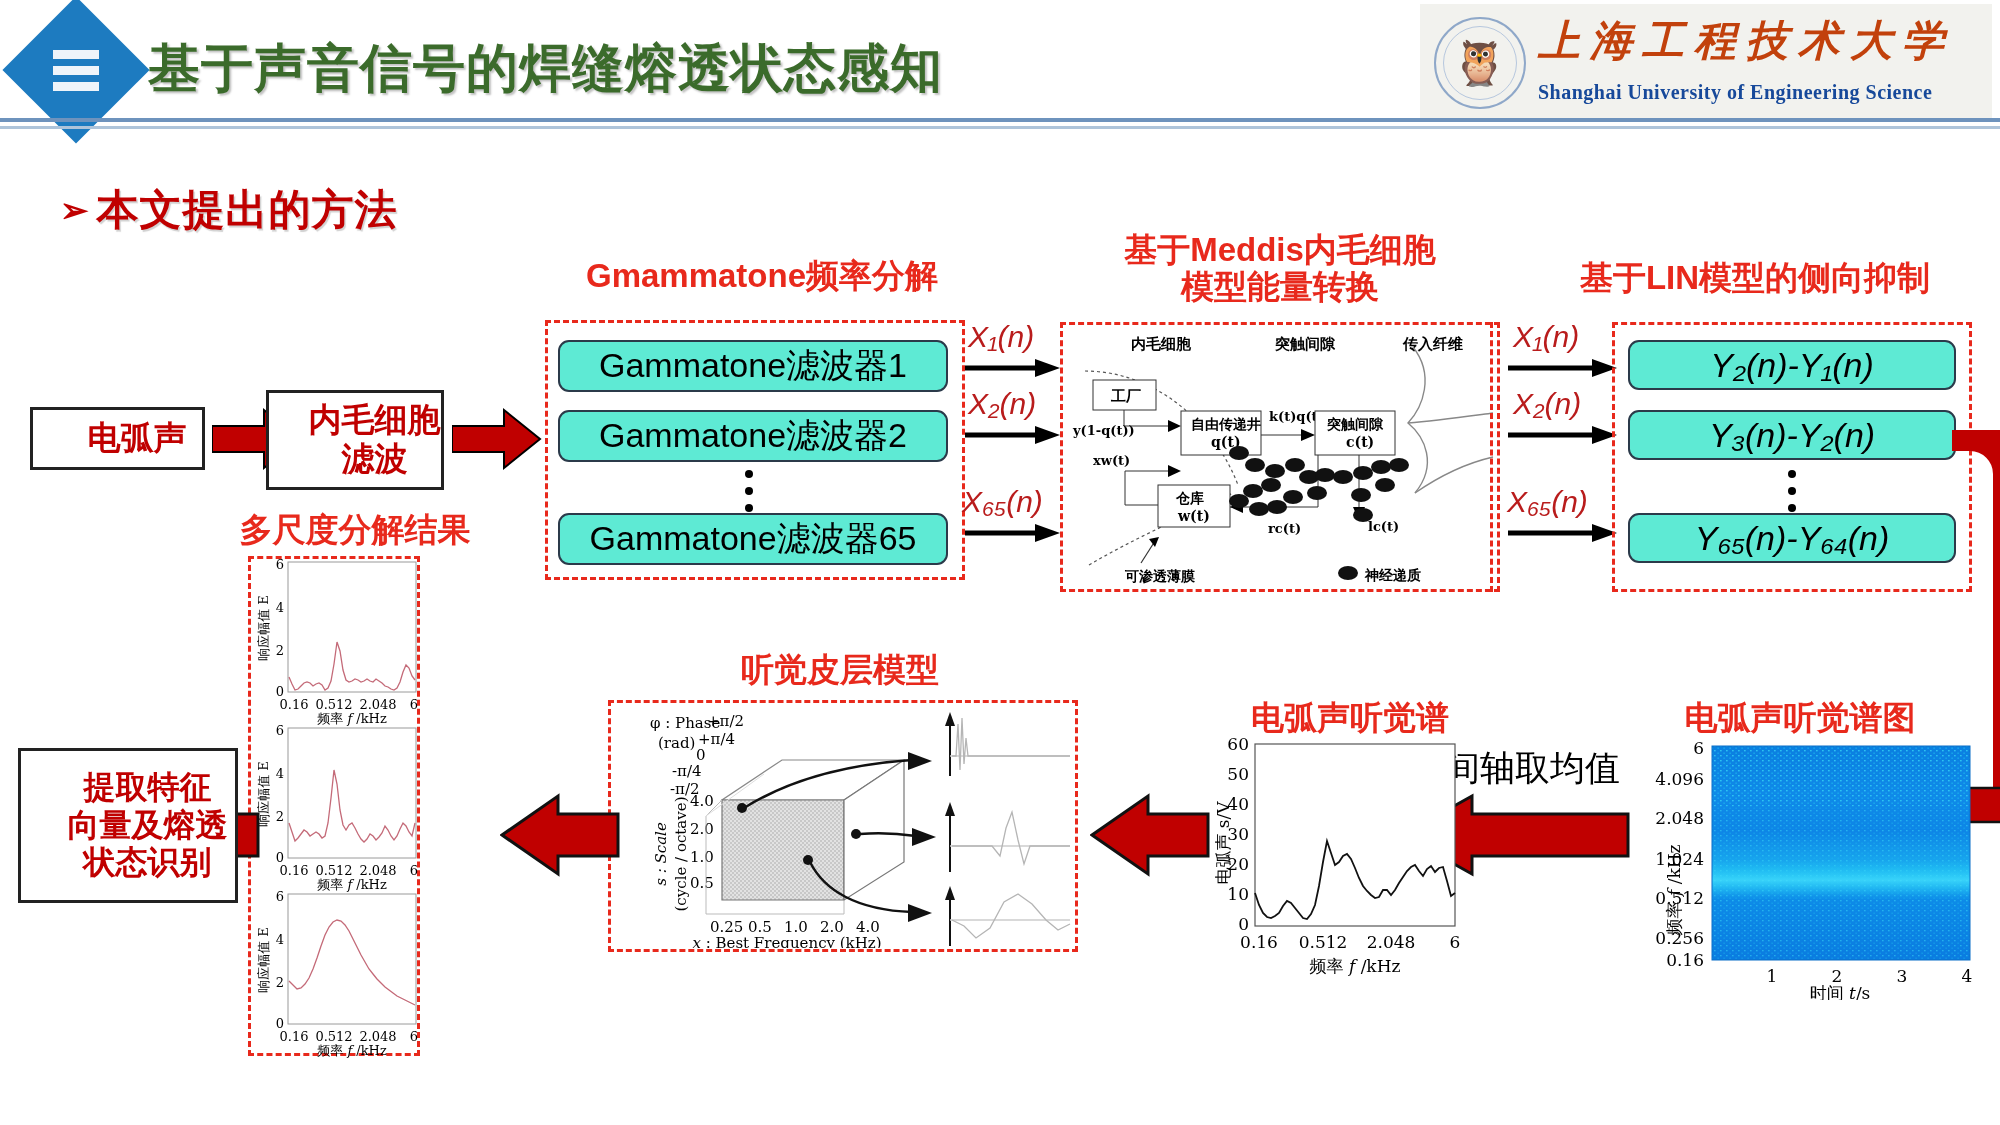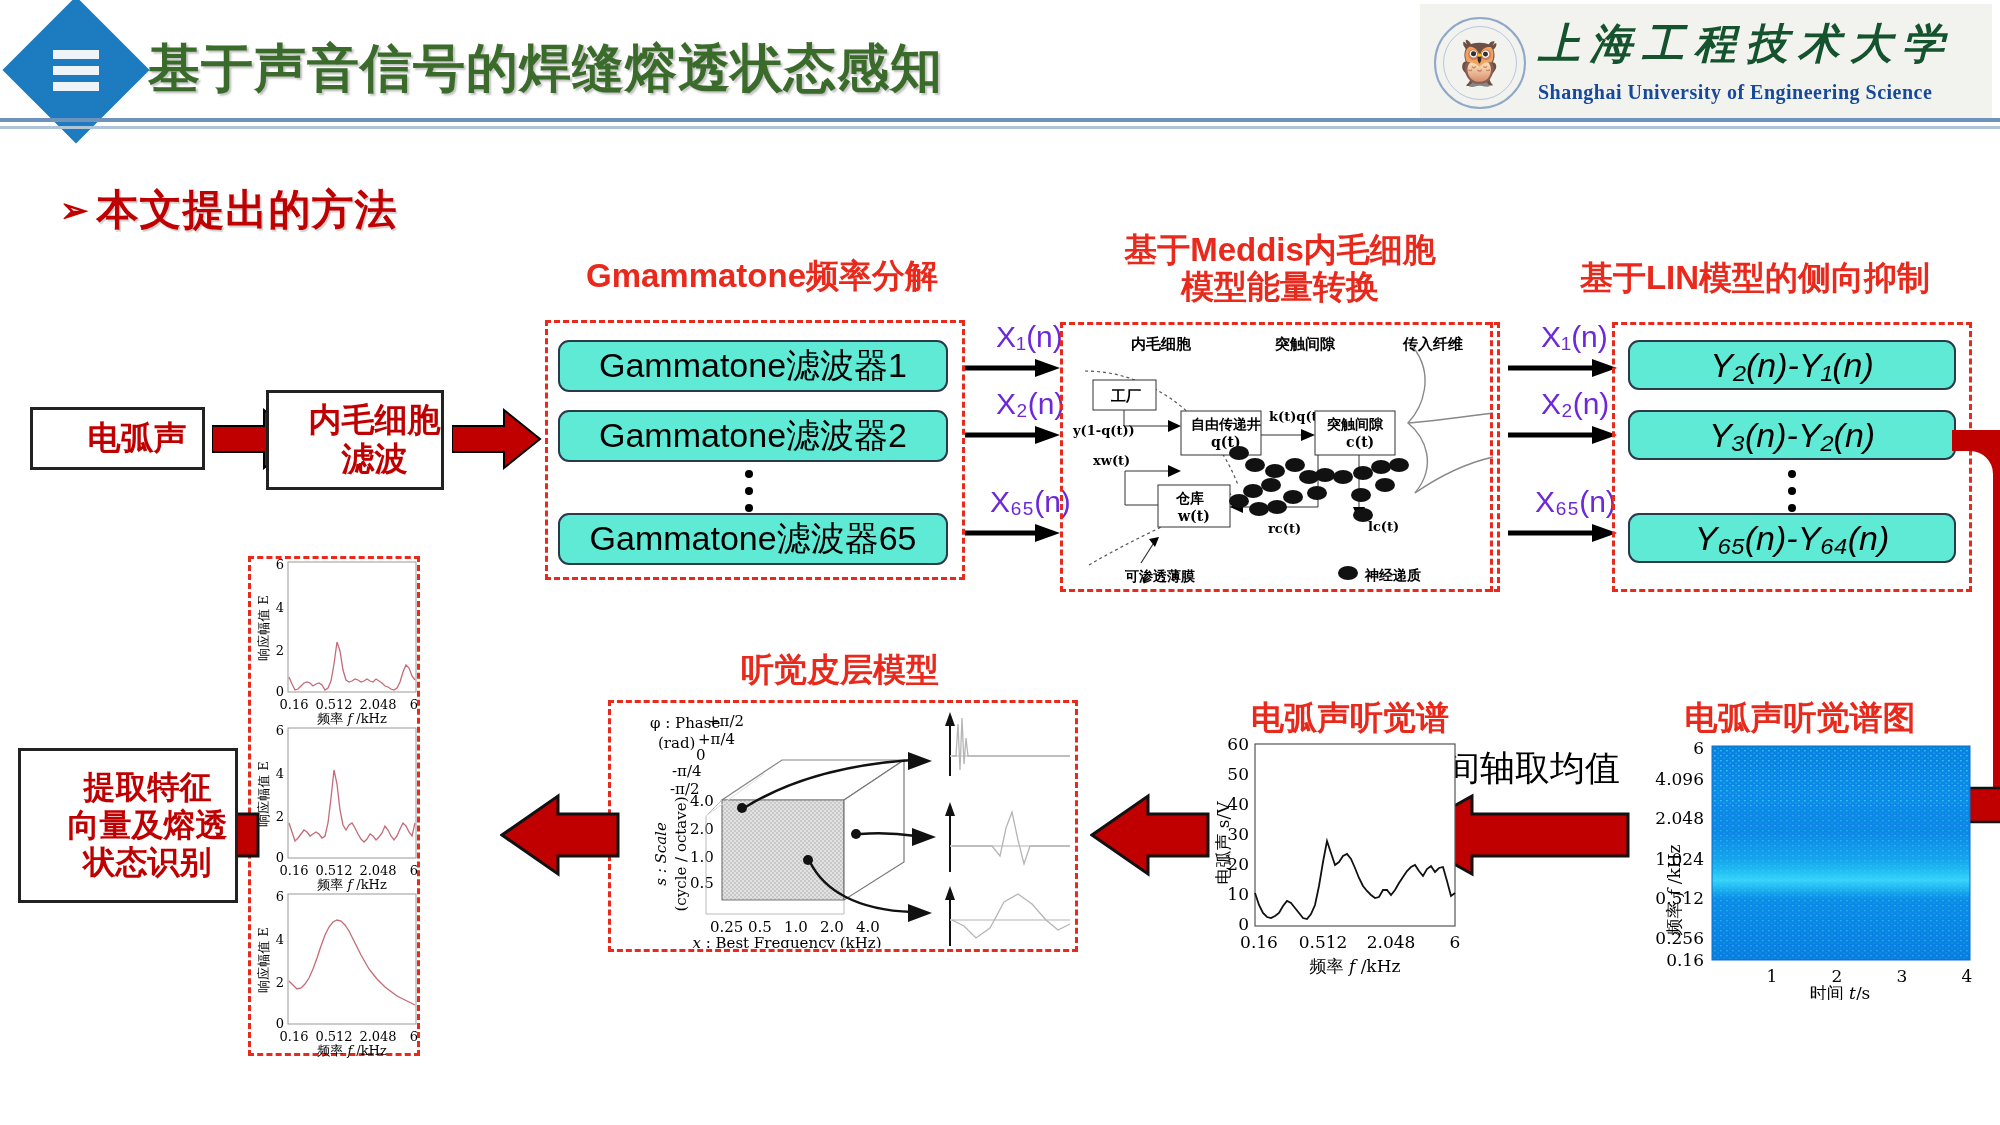--- a/index.html
+++ b/index.html
@@ -19,22 +19,22 @@
 
   .logo-box { position:absolute; right:8px; top:4px; width:572px; height:118px;
     background:#f2f2ee; display:flex; align-items:center; padding-left:14px; gap:12px; }
   .logo-seal { width:92px; height:92px; border-radius:50%; border:2px solid #8fa8c9;
     position:relative; flex:none; }
   .logo-seal::after{ content:""; position:absolute; inset:7px; border-radius:50%;
     border:1px solid #b6c7de; }
   .logo-bird { position:absolute; left:50%; top:50%; transform:translate(-50%,-50%);
     font-size:44px; color:#17499a; line-height:1; }
   .logo-txt{ display:flex; flex-direction:column; justify-content:center; }
-  .logo-cn { font-family:Liberation Serif, serif; font-size:42px; font-weight:bold;
-    color:#14532d; letter-spacing:10px; line-height:1.05; font-style:italic; }
+  .logo-cn { font-family:Liberation Mono, monospace; font-size:42px; font-weight:bold;
+    color:#c2410c; letter-spacing:10px; line-height:1.05; font-style:italic; }
   .logo-en { font-family:"Liberation Serif", serif; font-size:20px; font-weight:bold;
     color:#17499a; letter-spacing:.5px; margin-top:14px; }
 
   .rule1 { position:absolute; left:0; top:118px; width:2000px; height:4px; background:#6e93bd; }
   .rule2 { position:absolute; left:0; top:126px; width:2000px; height:3px; background:#aec4da; }
 
   
   .sec-head { position:absolute; left:60px; top:182px; display:flex; align-items:center; gap:8px;}
   .sec-arrow { color:#c00000; font-size:34px; line-height:1; font-weight:bold; }
   .sec-text { color:#c00000; font-size:42px; font-weight:bold; letter-spacing:1px;
@@ -47,21 +47,21 @@
   .plainbox { position:absolute; border:3px solid #222; background:#fff;
     display:flex; align-items:center; justify-content:center; color:#c00000;
     font-size:33px; font-weight:bold; text-align:center; line-height:1.18;padding-left:39px; }
   .bluebox { position:absolute; background:#5eead4; border:2.5px solid #2b3a4a;
     border-radius:11px; display:flex; align-items:center; justify-content:center;
     color:#000; font-size:34px; white-space:nowrap; }
   .dots { position:absolute; display:flex; flex-direction:column; gap:9px;
     align-items:center; }
   .dots i { width:8px; height:8px; background:#000; border-radius:50%; display:block; }
 
-  .sig { position:absolute; font-size:30px; color:#6d28d9; white-space:nowrap;margin-left:28px; }
+  .sig { position:absolute; font-style:italic; font-size:30px; color:#b91c1c; white-space:nowrap; }
 
   .bk-arrow { position:absolute; }
 </style>
 </head>
 <body>
 
 <div id="slide">
 
   <div class="hdr-diamond"></div>
   <div class="hdr-diamond-inner">
@@ -414,20 +414,21 @@
         <line x1="338" y1="216" x2="458" y2="216" stroke="#ccc"></line>
         <path d="M340,216 L352,222 L364,234 L378,224 L392,198 L406,190 L420,200 L434,216 L446,226 L458,220"></path>
       </g>
     </g>
   </svg>
 
   <svg class="bk-arrow" style="left:500px; top:790px;" width="120" height="90" viewBox="0 0 120 90">
     <polygon points="118,24 58,24 58,6 2,45 58,84 58,66 118,66" fill="#c00000" stroke="#111" stroke-width="3"></polygon>
   </svg>
 
+  <div class="red-label" style="left:210px; top:512px; width:290px;">多尺度分解结果</div>
   <div class="dash-group" style="left:248px; top:556px; width:172px; height:500px;"></div>
 
   <svg style="position:absolute; left:248px; top:556px;" width="176" height="170" viewBox="0 0 176 170">
     <g font-family="DejaVu Serif, serif" font-size="13" fill="#000" text-anchor="end">
       <text x="36" y="13">6</text>
       <text x="36" y="56">4</text>
       <text x="36" y="99">2</text>
       <text x="36" y="140">0</text>
     </g>
     <text x="-72" y="20" transform="rotate(-90)" font-family="DejaVu Serif, serif" font-size="13" fill="#000" text-anchor="middle">响应幅值 E</text>

